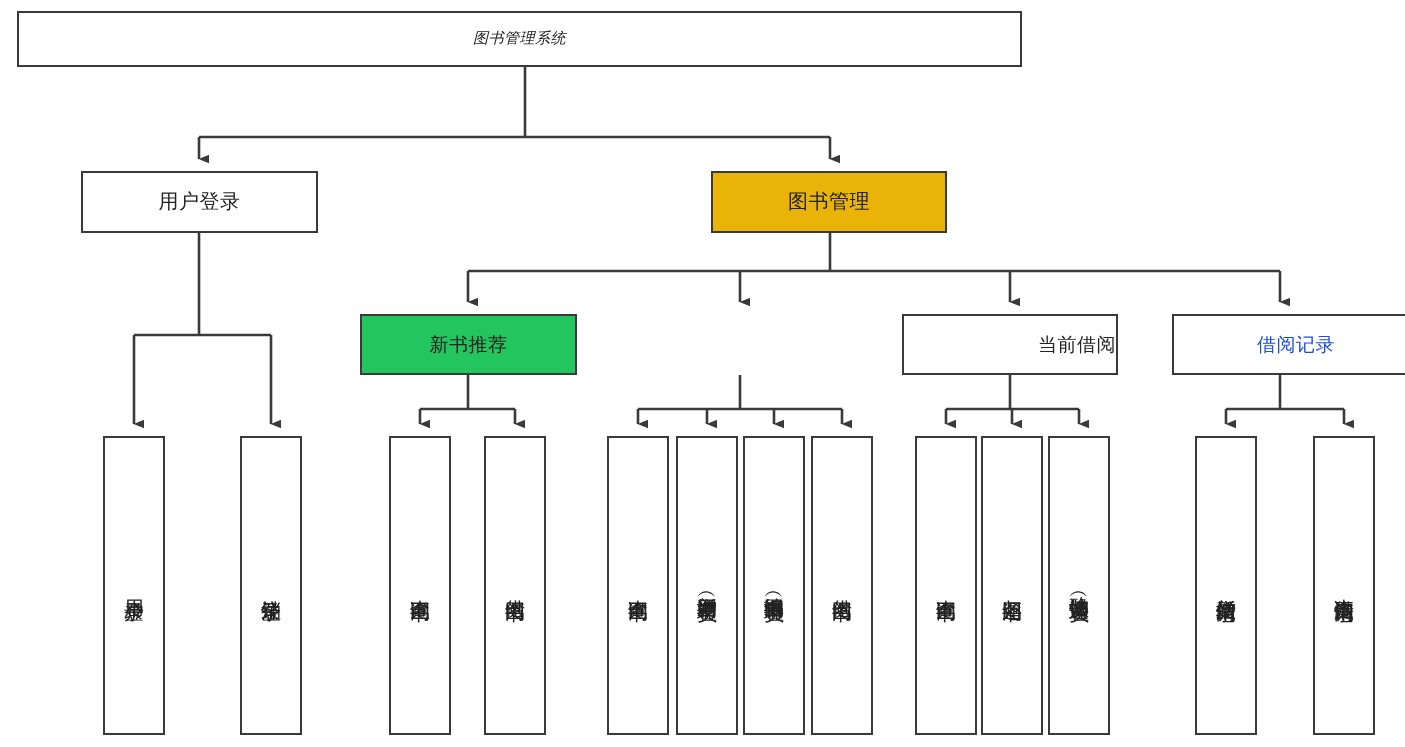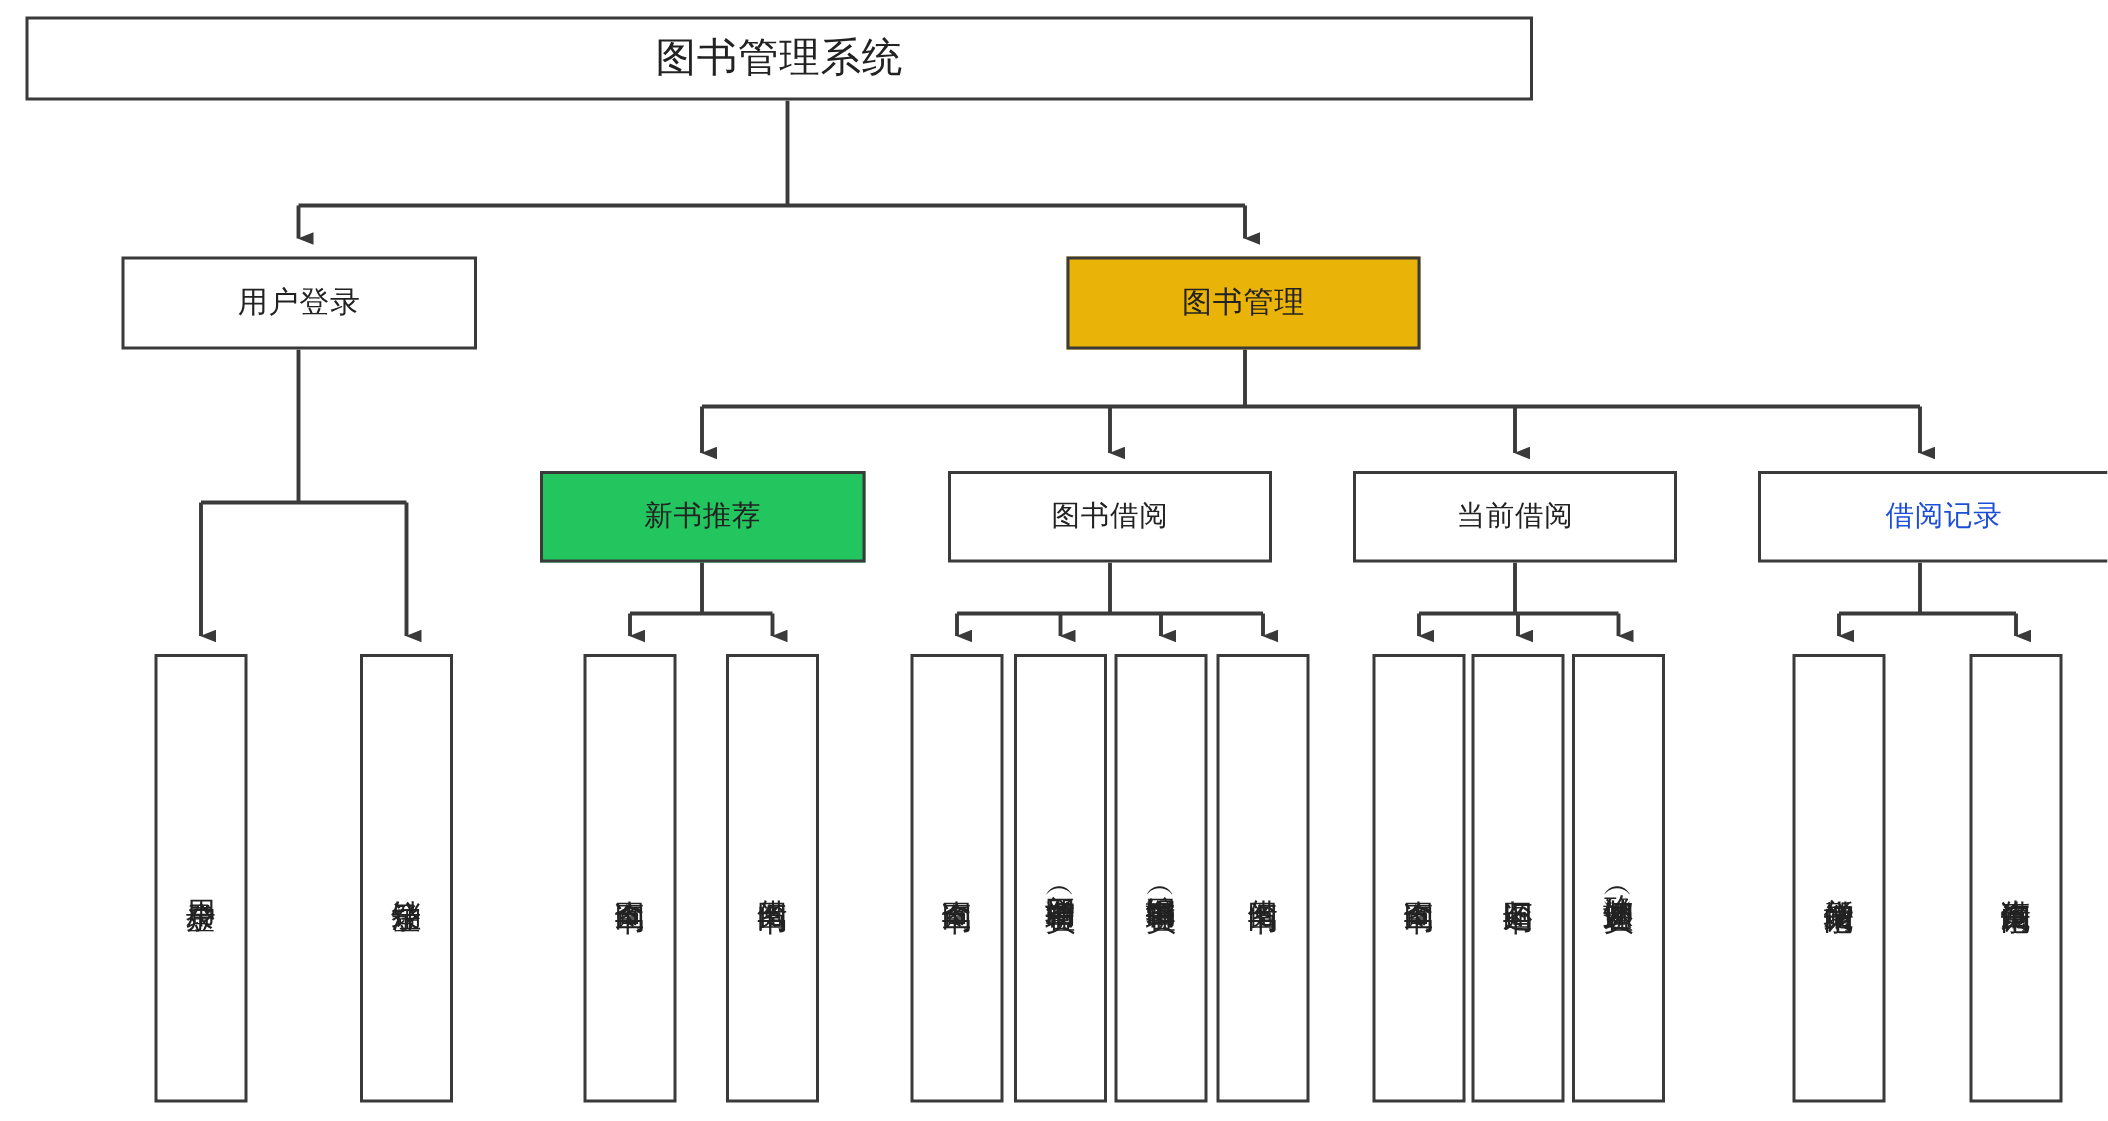--- a/index.html
+++ b/index.html
@@ -36,21 +36,22 @@
     justify-content: center;
     color: #222222;
   }
   .node .label {
     display: block;
     text-align: center;
     line-height: 1.18;
     letter-spacing: 0.5px;
   }
   .node-root .label {
-    font-size: 27px;
+    font-size: 15px;
+    font-style: italic;
   }
   .node-l2 .label {
     font-size: 20px;
   }
   .node-l3 .label {
     font-size: 19px;
   }
   
   .node-leaf {
     padding: 6px 2px;
@@ -141,24 +142,21 @@
   <div class="node node-l2" style="left: 81px; top: 171px; width: 237px; height: 62px; background: rgb(255, 255, 255); border-color: rgb(58, 58, 58); color: rgb(34, 34, 34);">
     <span class="label">用户登录</span>
   </div>
   <div class="node node-l2" style="left: 711px; top: 171px; width: 236px; height: 62px; background: #eab308; border-color: rgb(58, 58, 58); color: rgb(34, 34, 34);">
     <span class="label">图书管理</span>
   </div>
 
   <div class="node node-l3" style="left: 360px; top: 314px; width: 217px; height: 61px; background: #22c55e; border-color: rgb(58, 58, 58); color: rgb(34, 34, 34);">
     <span class="label">新书推荐</span>
   </div>
-  <div class="node node-l3" style="left: 632px; top: 314px; width: 216px; height: 61px; background: rgb(255, 255, 255); border-color: rgb(58, 58, 58); color: rgb(34, 34, 34);">
-    <span class="label">图书借阅</span>
-  </div>
-  <div class="node node-l3" style="left: 902px; top: 314px; width: 216px; height: 61px; background: rgb(255, 255, 255); border-color: rgb(58, 58, 58); color: rgb(34, 34, 34);">
+  <div class="node node-l3" style="left: 902px; top: 314px; width: 216px; height: 61px; background: rgb(255, 255, 255); border-color: rgb(58, 58, 58); color: rgb(34, 34, 34); justify-content: flex-end;">
     <span class="label">当前借阅</span>
   </div>
   <div class="node node-l3" style="left: 1172px; top: 314px; width: 248px; height: 61px; background: rgb(255, 255, 255); border-color: rgb(58, 58, 58); color: #1d4ed8;">
     <span class="label">借阅记录</span>
   </div>
 
   <div class="node node-leaf" style="left: 103px; top: 436px; width: 62px; height: 299px; background: rgb(255, 255, 255); border-color: rgb(58, 58, 58); color: rgb(34, 34, 34);">
     <span class="label">用户登录</span>
   </div>
   <div class="node node-leaf" style="left: 240px; top: 436px; width: 62px; height: 299px; background: rgb(255, 255, 255); border-color: rgb(58, 58, 58); color: rgb(34, 34, 34);">

